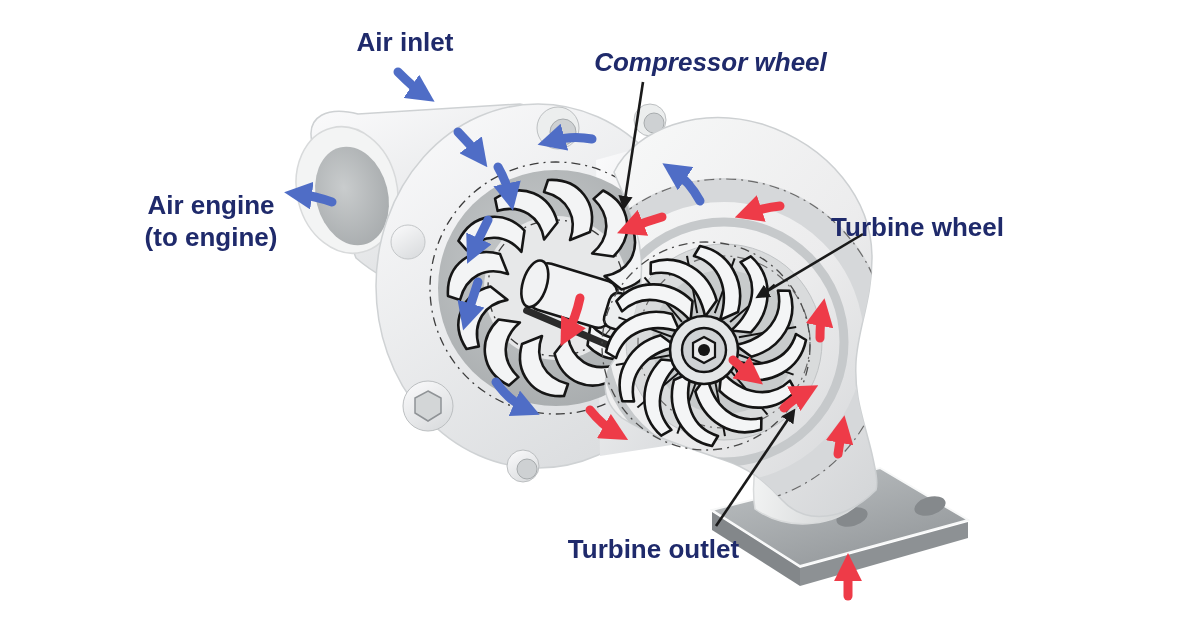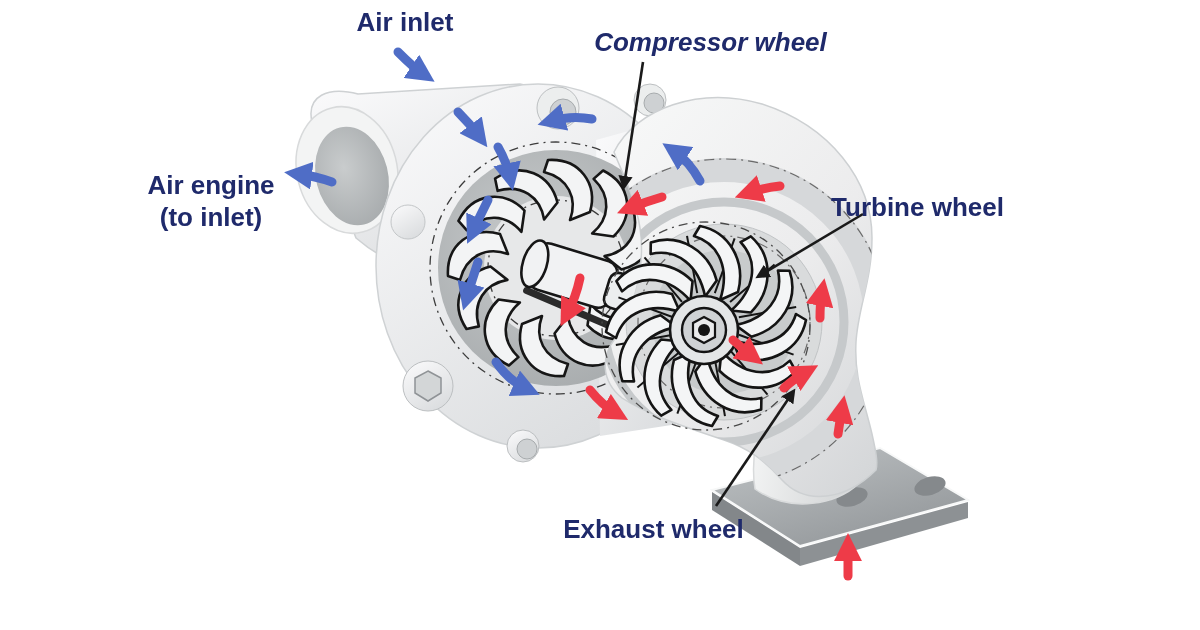--- a/index.html
+++ b/index.html
@@ -2,20 +2,21 @@
 <html><head>
 <meta charset="utf-8">
 <style>
   html,body{margin:0;padding:0;background:#ffffff;}
   #stage{
     position:relative;
     width:1200px;height:600px;
     background:#ffffff;
     overflow:hidden;
     font-family:"Liberation Sans", sans-serif;
+    margin-top:20px;
   }
   #art{position:absolute;left:0;top:0;}
   .label{
     position:absolute;
     color:#1f2a6b;
     font-size:26px;
     font-weight:600;
     line-height:32px;
     text-align:center;
     white-space:nowrap;
@@ -210,21 +211,21 @@
     <path d="M 716,506 L 793,392" marker-end="url(#mBlack)"></path>
   </g>
 </svg>
 
   <div class="label" style="left:330px;top:6px;width:150px;">Air inlet</div>
 
   <div class="label" style="left:588px;top:26px;width:245px;font-style:italic;">Compressor wheel</div>
 
   <div class="label" style="left:126px;top:169px;width:170px;">
     <div>Air engine</div>
-    <div>(to inlet)</div>
+    <div>(to engine)</div>
   </div>
 
   <div class="label" style="left:820px;top:191px;width:195px;">Turbine wheel</div>
 
-  <div class="label" style="left:556px;top:513px;width:195px;">Exhaust wheel</div>
+  <div class="label" style="left:556px;top:513px;width:195px;">Turbine outlet</div>
 
 
 </div>
 
 </body></html>

